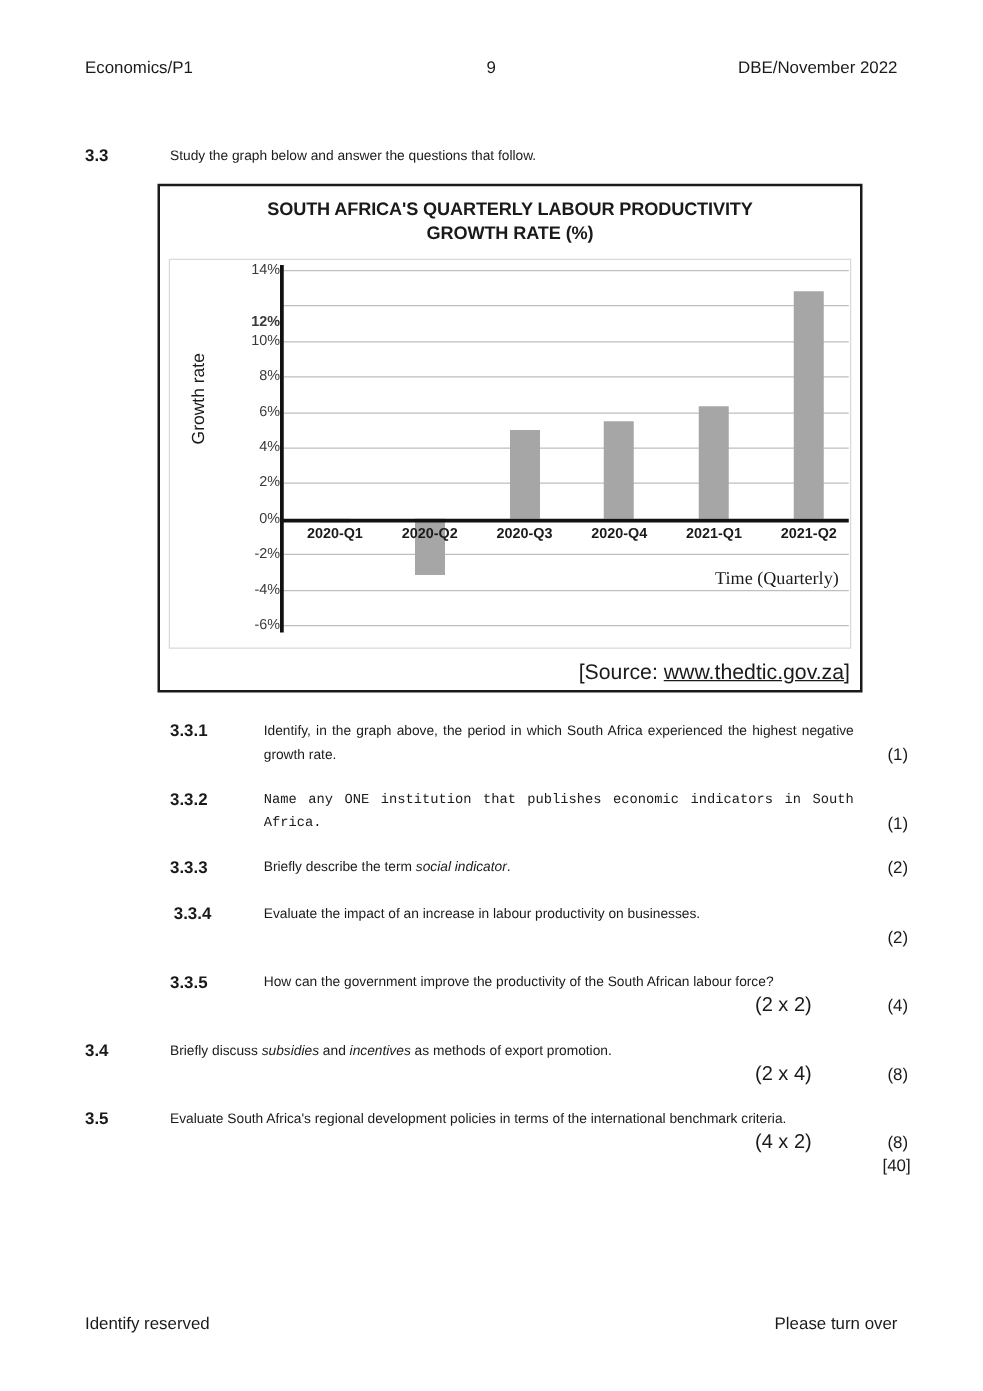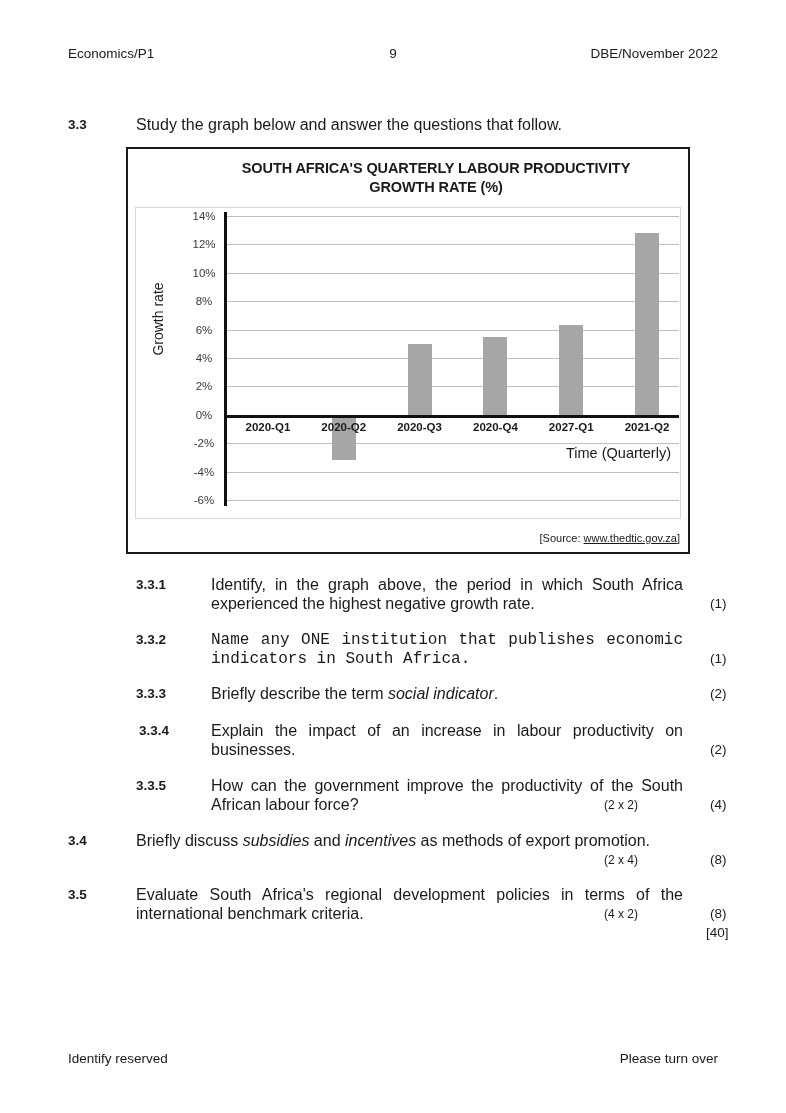--- a/index.html
+++ b/index.html
@@ -63,35 +63,35 @@
   }
   .qnum {
     position: absolute;
     font-size: 13.5px;
     line-height: 18.5px;
     white-space: nowrap;
     font-weight: bold;
   }
   .qbody {
     position: absolute;
-    font-size: 16px;
+    font-size: 11px;
     line-height: 18.5px;
     text-align: justify;
     text-justify: inter-word;
   }
   .qbody.nojust { text-align: left; }
   .qmark {
     position: absolute;
     font-size: 13.5px;
     line-height: 18.5px;
     white-space: nowrap;
   }
   .qsub {
     position: absolute;
-    font-size: 12px;
+    font-size: 16px;
     line-height: 18.5px;
     white-space: nowrap;
   }
   .bold { font-weight: normal; }
   i { }
 
   
   .chart-outer {
     position: absolute;
     left: 126px;
@@ -105,37 +105,36 @@
   .chart-title {
     position: absolute;
     left: 0;
     top: 10px;
     width: 100%;
     text-align: center;
     font-size: 14.5px;
     font-weight: bold;
     line-height: 19px;
     letter-spacing: -0.1px;
-    padding-left: 28px;
   }
   .chart-inner {
     position: absolute;
     left: 7px;
     top: 58px;
     width: 546px;
     height: 312px;
     border: 1px solid #d9d9d9;
     box-sizing: border-box;
     background: #ffffff;
   }
   .src {
     position: absolute;
     right: 8px;
     bottom: 6px;
-    font-size: 11px;
+    font-size: 17px;
     line-height: 16px;
     white-space: nowrap;
   }
   .src u { text-decoration: underline; }
 
   
   .ylabel {
     position: absolute;
     left: 14px;
     top: 56px;
@@ -143,21 +142,21 @@
     text-align: center;
     font-size: 14px;
     transform: rotate(-90deg);
     transform-origin: 55px 55px;
     white-space: nowrap;
   }
   .ytick {
     position: absolute;
     right: 0;
     width: 40px;
-    text-align: center;
+    text-align: right;
     font-size: 11.5px;
     line-height: 12px;
     color: #3a3a3a;
     white-space: nowrap;
   }
   .yticks {
     position: absolute;
     left: 40px;
     top: 0;
     width: 48px;
@@ -245,21 +244,21 @@
   <div class="chart-outer">
     <div class="chart-title">
       <span>SOUTH AFRICA'S QUARTERLY LABOUR PRODUCTIVITY</span><br>
       <span>GROWTH RATE (%)</span>
     </div>
 
     <div class="chart-inner">
       <div class="ylabel">Growth rate</div>
       <div class="yticks" id="yticks">
           <div class="ytick" style="top: 2px;">14%</div>
-          <div class="ytick" style="top: 30px;">12%</div>
+          <div class="ytick" style="top: 44px; font-weight: bold;">12%</div>
           <div class="ytick" style="top: 58.8px;">10%</div>
           <div class="ytick" style="top: 87.2px;">8%</div>
           <div class="ytick" style="top: 115.6px;">6%</div>
           <div class="ytick" style="top: 144px;">4%</div>
           <div class="ytick" style="top: 172.4px;">2%</div>
           <div class="ytick" style="top: 200.8px;">0%</div>
           <div class="ytick" style="top: 229.2px;">-2%</div>
           <div class="ytick" style="top: 257.6px;">-4%</div>
           <div class="ytick" style="top: 286px;">-6%</div>
         </div>
@@ -277,25 +276,25 @@
           <div class="yaxisline" style="top: 4px; bottom: 12px;"></div>
           <div class="bar" style="left: 31.9167px; width: 24px; top: 206.8px; height: 2.84px; background: rgb(166, 166, 166);"></div>
           <div class="xtick" style="left: 6px; width: 75.8333px; top: 212.8px;">2020-Q1</div>
           <div class="bar" style="left: 107.75px; width: 24px; top: 206.8px; height: 45.44px; background: rgb(166, 166, 166);"></div>
           <div class="xtick" style="left: 81.8333px; width: 75.8333px; top: 212.8px;">2020-Q2</div>
           <div class="bar" style="left: 183.583px; width: 24px; top: 135.8px; height: 71px; background: rgb(166, 166, 166);"></div>
           <div class="xtick" style="left: 157.667px; width: 75.8333px; top: 212.8px;">2020-Q3</div>
           <div class="bar" style="left: 259.417px; width: 24px; top: 128.7px; height: 78.1px; background: rgb(166, 166, 166);"></div>
           <div class="xtick" style="left: 233.5px; width: 75.8333px; top: 212.8px;">2020-Q4</div>
           <div class="bar" style="left: 335.25px; width: 24px; top: 117.34px; height: 89.46px; background: rgb(166, 166, 166);"></div>
-          <div class="xtick" style="left: 309.333px; width: 75.8333px; top: 212.8px;">2027-Q1</div>
+          <div class="xtick" style="left: 309.333px; width: 75.8333px; top: 212.8px;">2021-Q1</div>
           <div class="bar" style="left: 411.083px; width: 24px; top: 25.04px; height: 181.76px; background: rgb(166, 166, 166);"></div>
           <div class="xtick" style="left: 385.167px; width: 75.8333px; top: 212.8px;">2021-Q2</div>
           <div class="zeroline" style="top: 206.8px;"></div>
-          <div class="xaxis-title" style="right: 8px; top: 236px;">Time (Quarterly)</div>
+          <div class="xaxis-title" style="right: 8px; top: 246px; font-family: Liberation Serif, serif;">Time (Quarterly)</div>
         </div>
     </div>
 
     <div class="src"><span>[Source: </span><u>www.thedtic.gov.za</u><span>]</span></div>
   </div>
 
   <div class="qrow">
     <span class="qnum" style="left:136px; top:576px;">3.3.1</span>
     <span class="qbody" style="left:211px; top:576px; width:472px;">Identify, in the graph above, the period in which South Africa experienced the highest negative growth rate.</span>
     <span class="qmark" style="left:710px; top:595px;">(1)</span>
@@ -308,21 +307,21 @@
   </div>
 
   <div class="qrow">
     <span class="qnum" style="left:136px; top:685px;">3.3.3</span>
     <span class="qbody nojust" style="left:211px; top:685px; width:472px;"><span>Briefly describe the term </span><i>social indicator</i><span>.</span></span>
     <span class="qmark" style="left:710px; top:685px;">(2)</span>
   </div>
 
   <div class="qrow">
     <span class="qnum" style="left:139px; top:722px;">3.3.4</span>
-    <span class="qbody" style="left:211px; top:722px; width:472px;">Explain the impact of an increase in labour productivity on businesses.</span>
+    <span class="qbody" style="left:211px; top:722px; width:472px;">Evaluate the impact of an increase in labour productivity on businesses.</span>
     <span class="qmark" style="left:710px; top:741px;">(2)</span>
   </div>
 
   <div class="qrow">
     <span class="qnum" style="left:136px; top:777px;">3.3.5</span>
     <span class="qbody" style="left:211px; top:777px; width:472px;">How can the government improve the productivity of the South African labour force?</span>
     <span class="qsub" style="left:604px; top:796px;">(2 x 2)</span>
     <span class="qmark" style="left:710px; top:796px;">(4)</span>
   </div>
 

